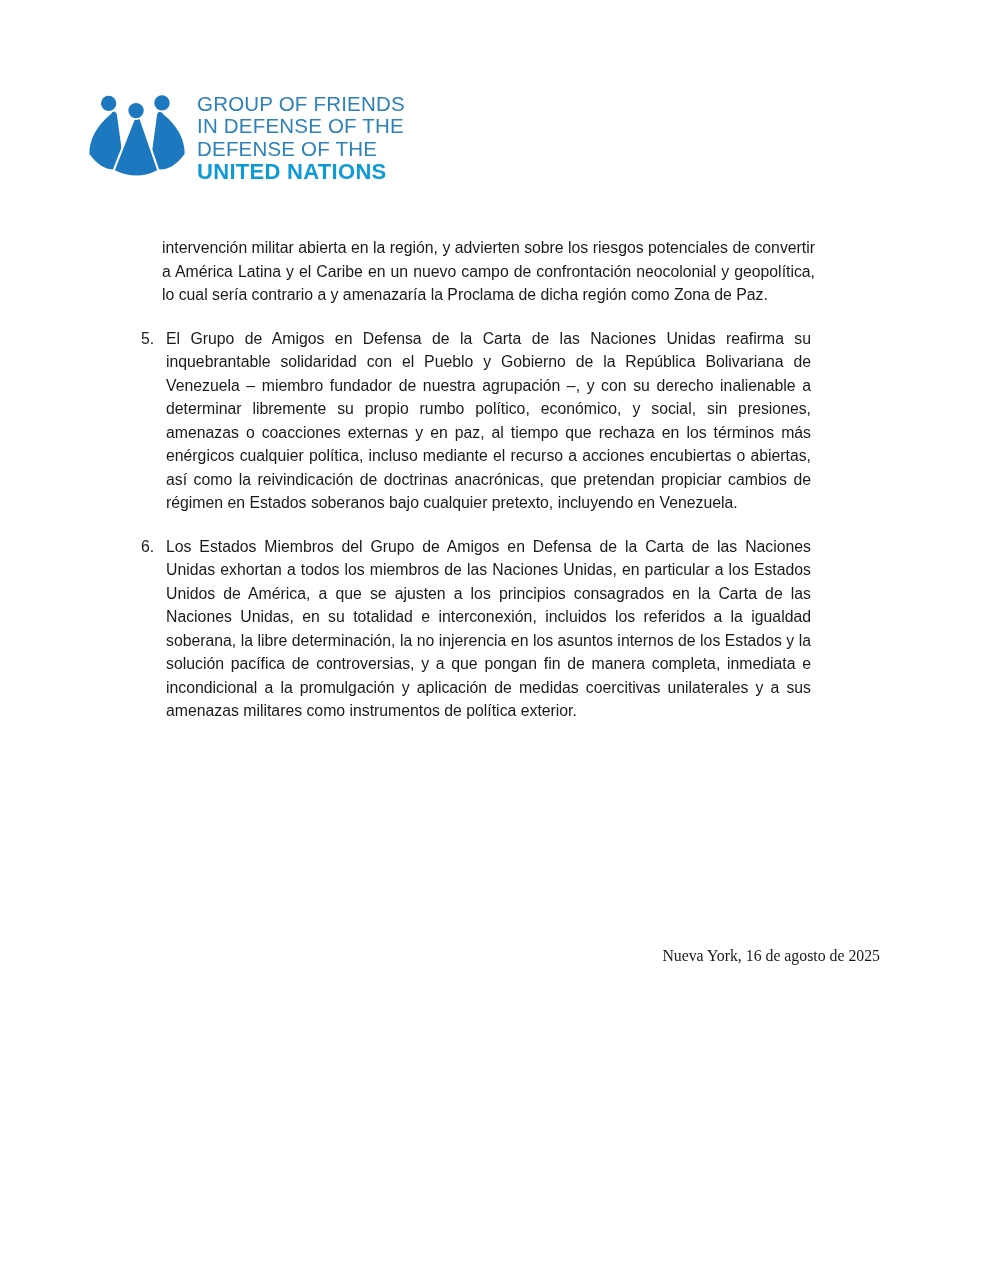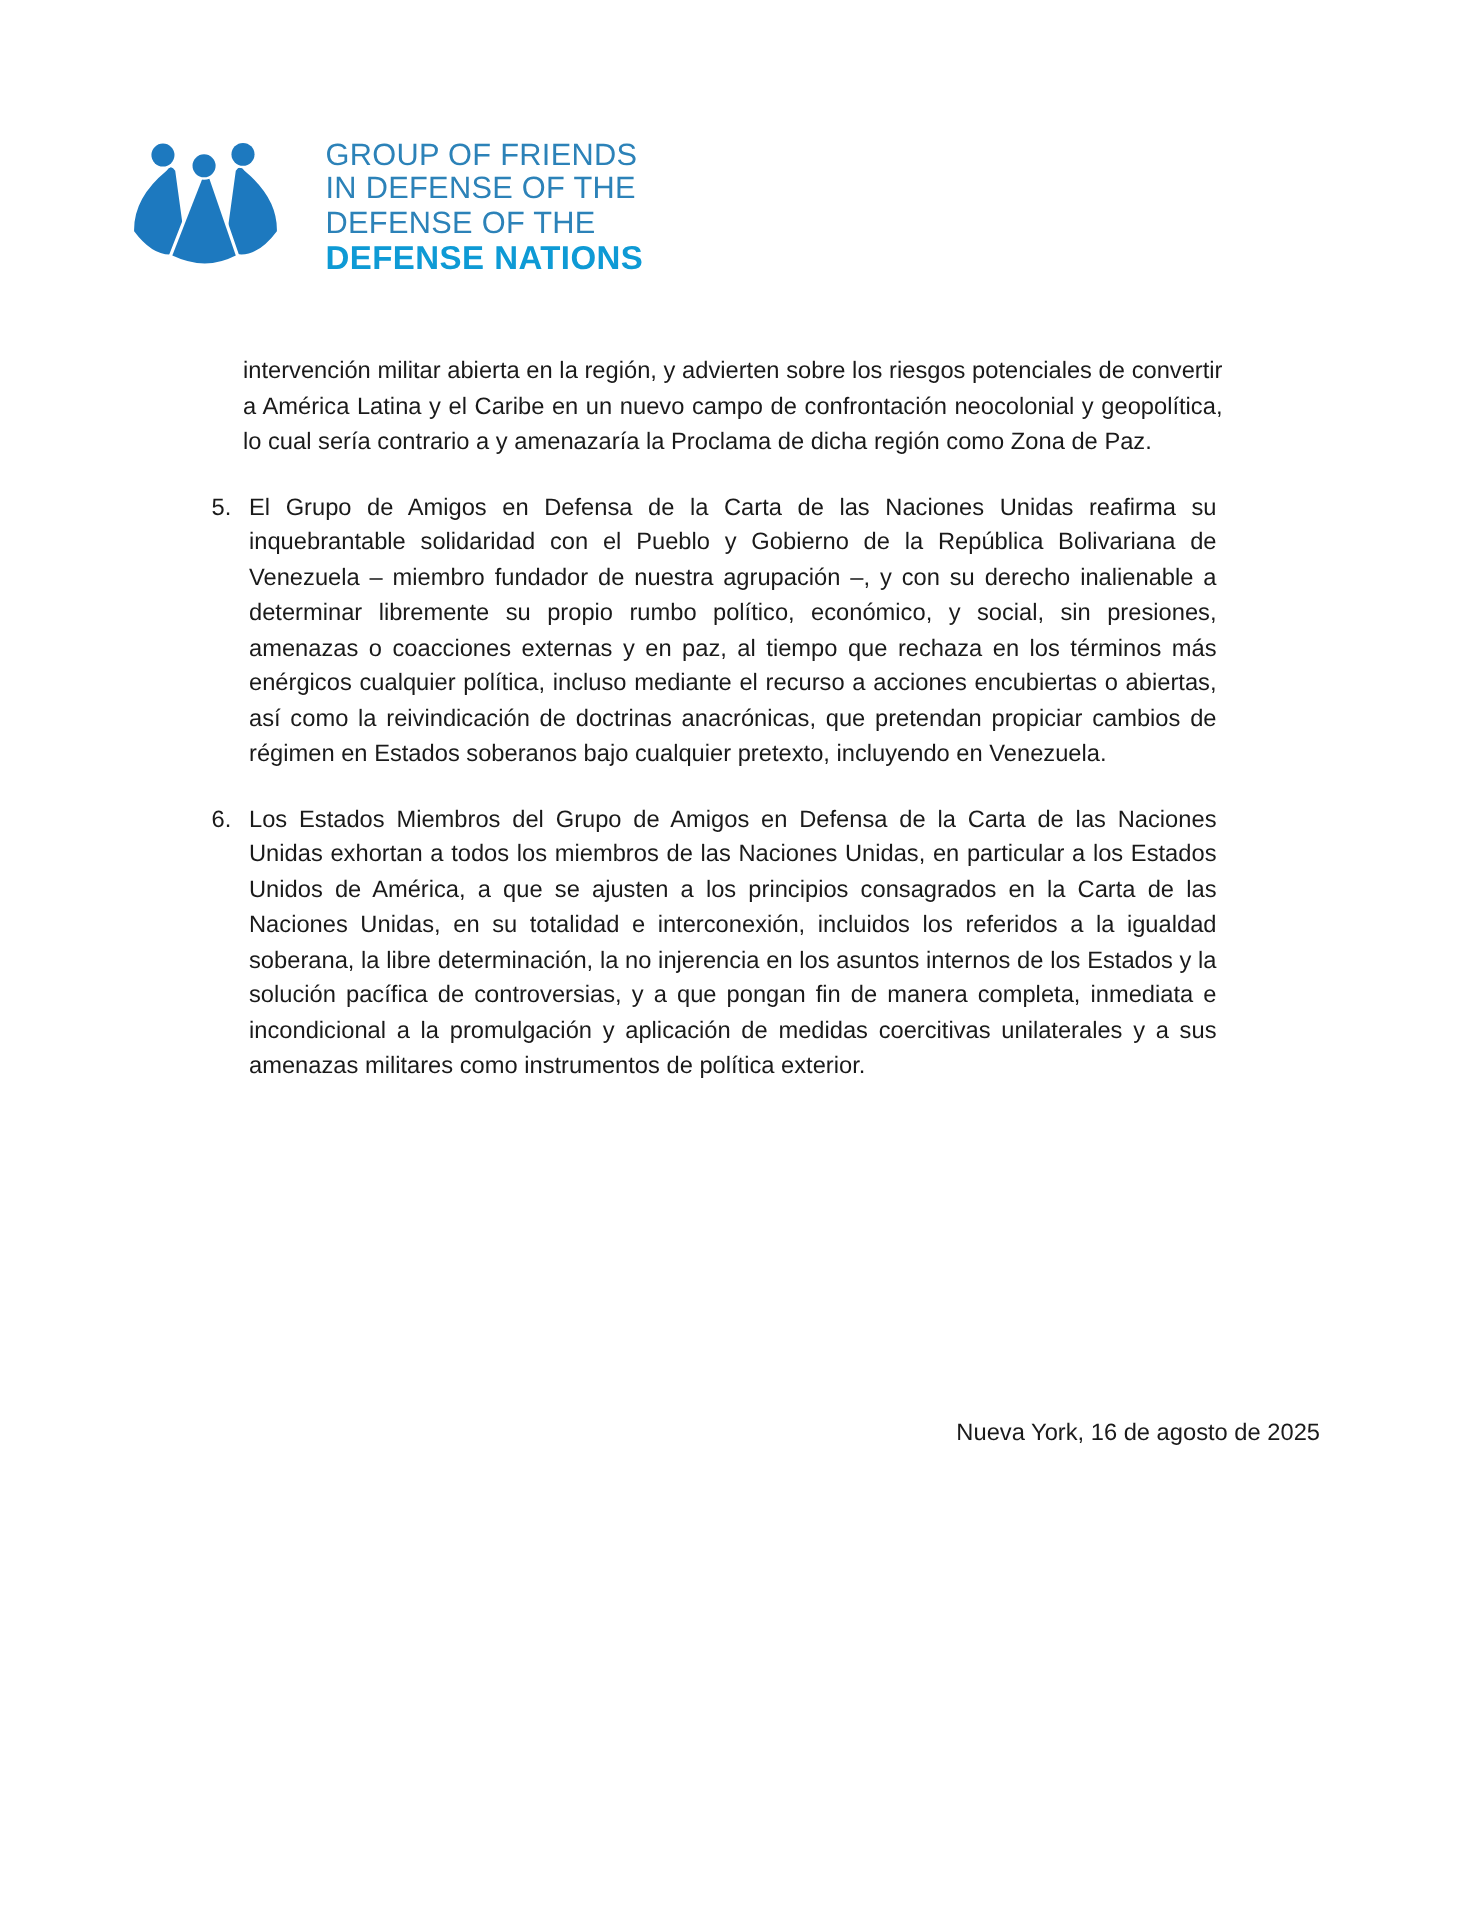--- a/index.html
+++ b/index.html
@@ -12,21 +12,21 @@
   }
   
   .logo{position:absolute;left:87px;top:90px;}
   .logo-mark{display:block;}
   .logo-mark .body-shape{fill:var(--mark-blue,#1d79bf);stroke:#ffffff;stroke-width:4.5;paint-order:stroke;}
   .logo-mark .head-shape{fill:var(--mark-blue,#1d79bf);stroke:#ffffff;stroke-width:3.5;paint-order:stroke;}
   .logo-text{
     position:absolute;left:110px;top:3px;
     color:var(--text-blue,#2c82b8);
     font-size:20.5px;line-height:22.4px;
-    letter-spacing:0.2px;white-space:nowrap;margin-left:20px;
+    letter-spacing:0.2px;white-space:nowrap;
   }
   .logo-line-bold{
     color:var(--bold-blue,#0e9ad5);
     font-size:22px;font-weight:700;line-height:24px;
     letter-spacing:0.3px;
   }
   
   .doc-body{
     position:absolute;left:162px;top:236px;width:653px;
     color:var(--ink,#1a1a1a);
@@ -35,20 +35,21 @@
   }
   .para{margin:0 0 20px 0;}
   .list-item{position:relative;margin:0 0 20px 0;}
   .list-item .item-text{margin:4px;}
   .item-number{position:absolute;left:-21px;top:0;text-align:left;}
   .dateline{
     position:absolute;left:0;right:109px;top:928px;
     color:var(--ink,#1a1a1a);
     font-size:15.8px;line-height:23.5px;
     text-align:right;
+    font-family:Liberation Serif, serif;
   }
 </style>
 </head>
 <body>
 
 <div class="page">
 
   <header class="logo">
     <svg class="logo-mark" width="100" height="88" viewBox="0 0 104 92" preserveAspectRatio="none" xmlns="http://www.w3.org/2000/svg" aria-hidden="true">
 
@@ -59,21 +60,21 @@
       <path class="body-shape" d="M50,30 Q52,26 54.5,30 L73,84 Q52,95 29,84 Z"></path>
 
       <circle class="head-shape" cx="22.5" cy="14" r="8"></circle>
       <circle class="head-shape" cx="78" cy="13.5" r="8"></circle>
       <circle class="head-shape" cx="51" cy="21.5" r="8"></circle>
     </svg>
     <div class="logo-text">
       <div class="logo-line">GROUP OF FRIENDS</div>
       <div class="logo-line">IN DEFENSE OF THE</div>
       <div class="logo-line">DEFENSE OF THE</div>
-      <div class="logo-line-bold">DEFENSE NATIONS</div>
+      <div class="logo-line-bold">UNITED NATIONS</div>
     </div>
   </header>
 
   <main class="doc-body">
     <p class="para">intervención militar abierta en la región, y advierten sobre los riesgos potenciales de convertir a América Latina y el Caribe en un nuevo campo de confrontación neocolonial y geopolítica, lo cual sería contrario a y amenazaría la Proclama de dicha región como Zona de Paz.</p>
 
     <div class="list-item">
       <span class="item-number">5.</span>
       <p class="para item-text">El Grupo de Amigos en Defensa de la Carta de las Naciones Unidas reafirma su inquebrantable solidaridad con el Pueblo y Gobierno de la República Bolivariana de Venezuela – miembro fundador de nuestra agrupación –, y con su derecho inalienable a determinar libremente su propio rumbo político, económico, y social, sin presiones, amenazas o coacciones externas y en paz, al tiempo que rechaza en los términos más enérgicos cualquier política, incluso mediante el recurso a acciones encubiertas o abiertas, así como la reivindicación de doctrinas anacrónicas, que pretendan propiciar cambios de régimen en Estados soberanos bajo cualquier pretexto, incluyendo en Venezuela.</p>
     </div>

